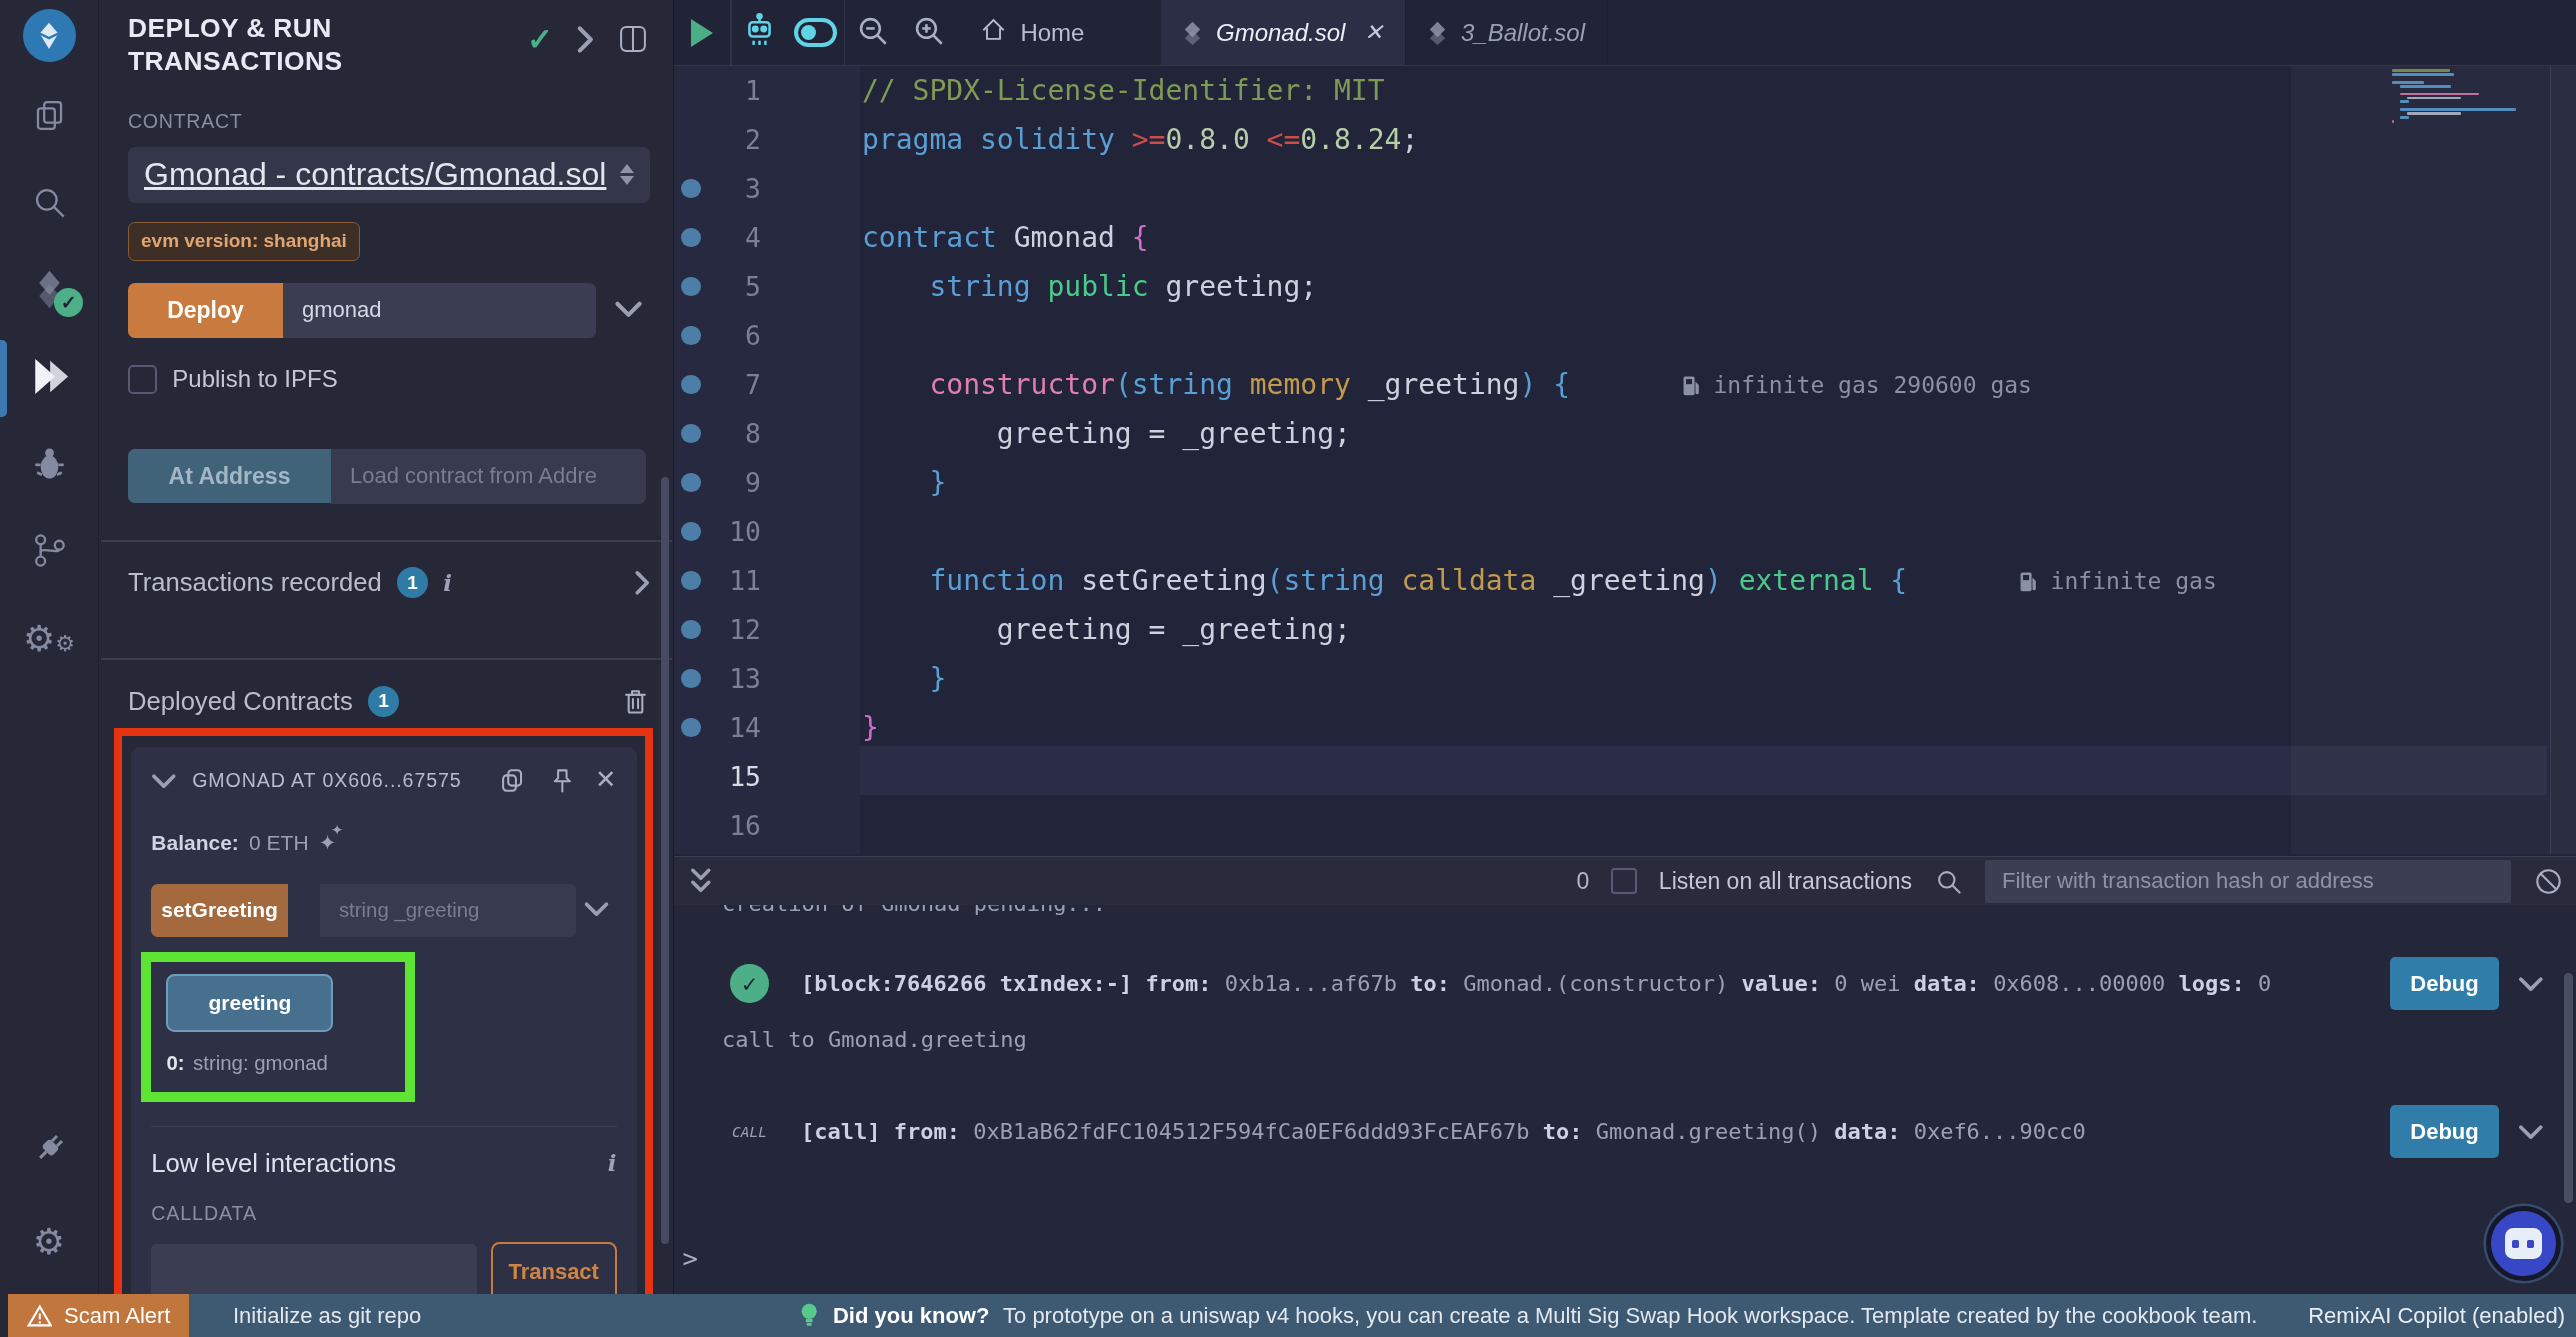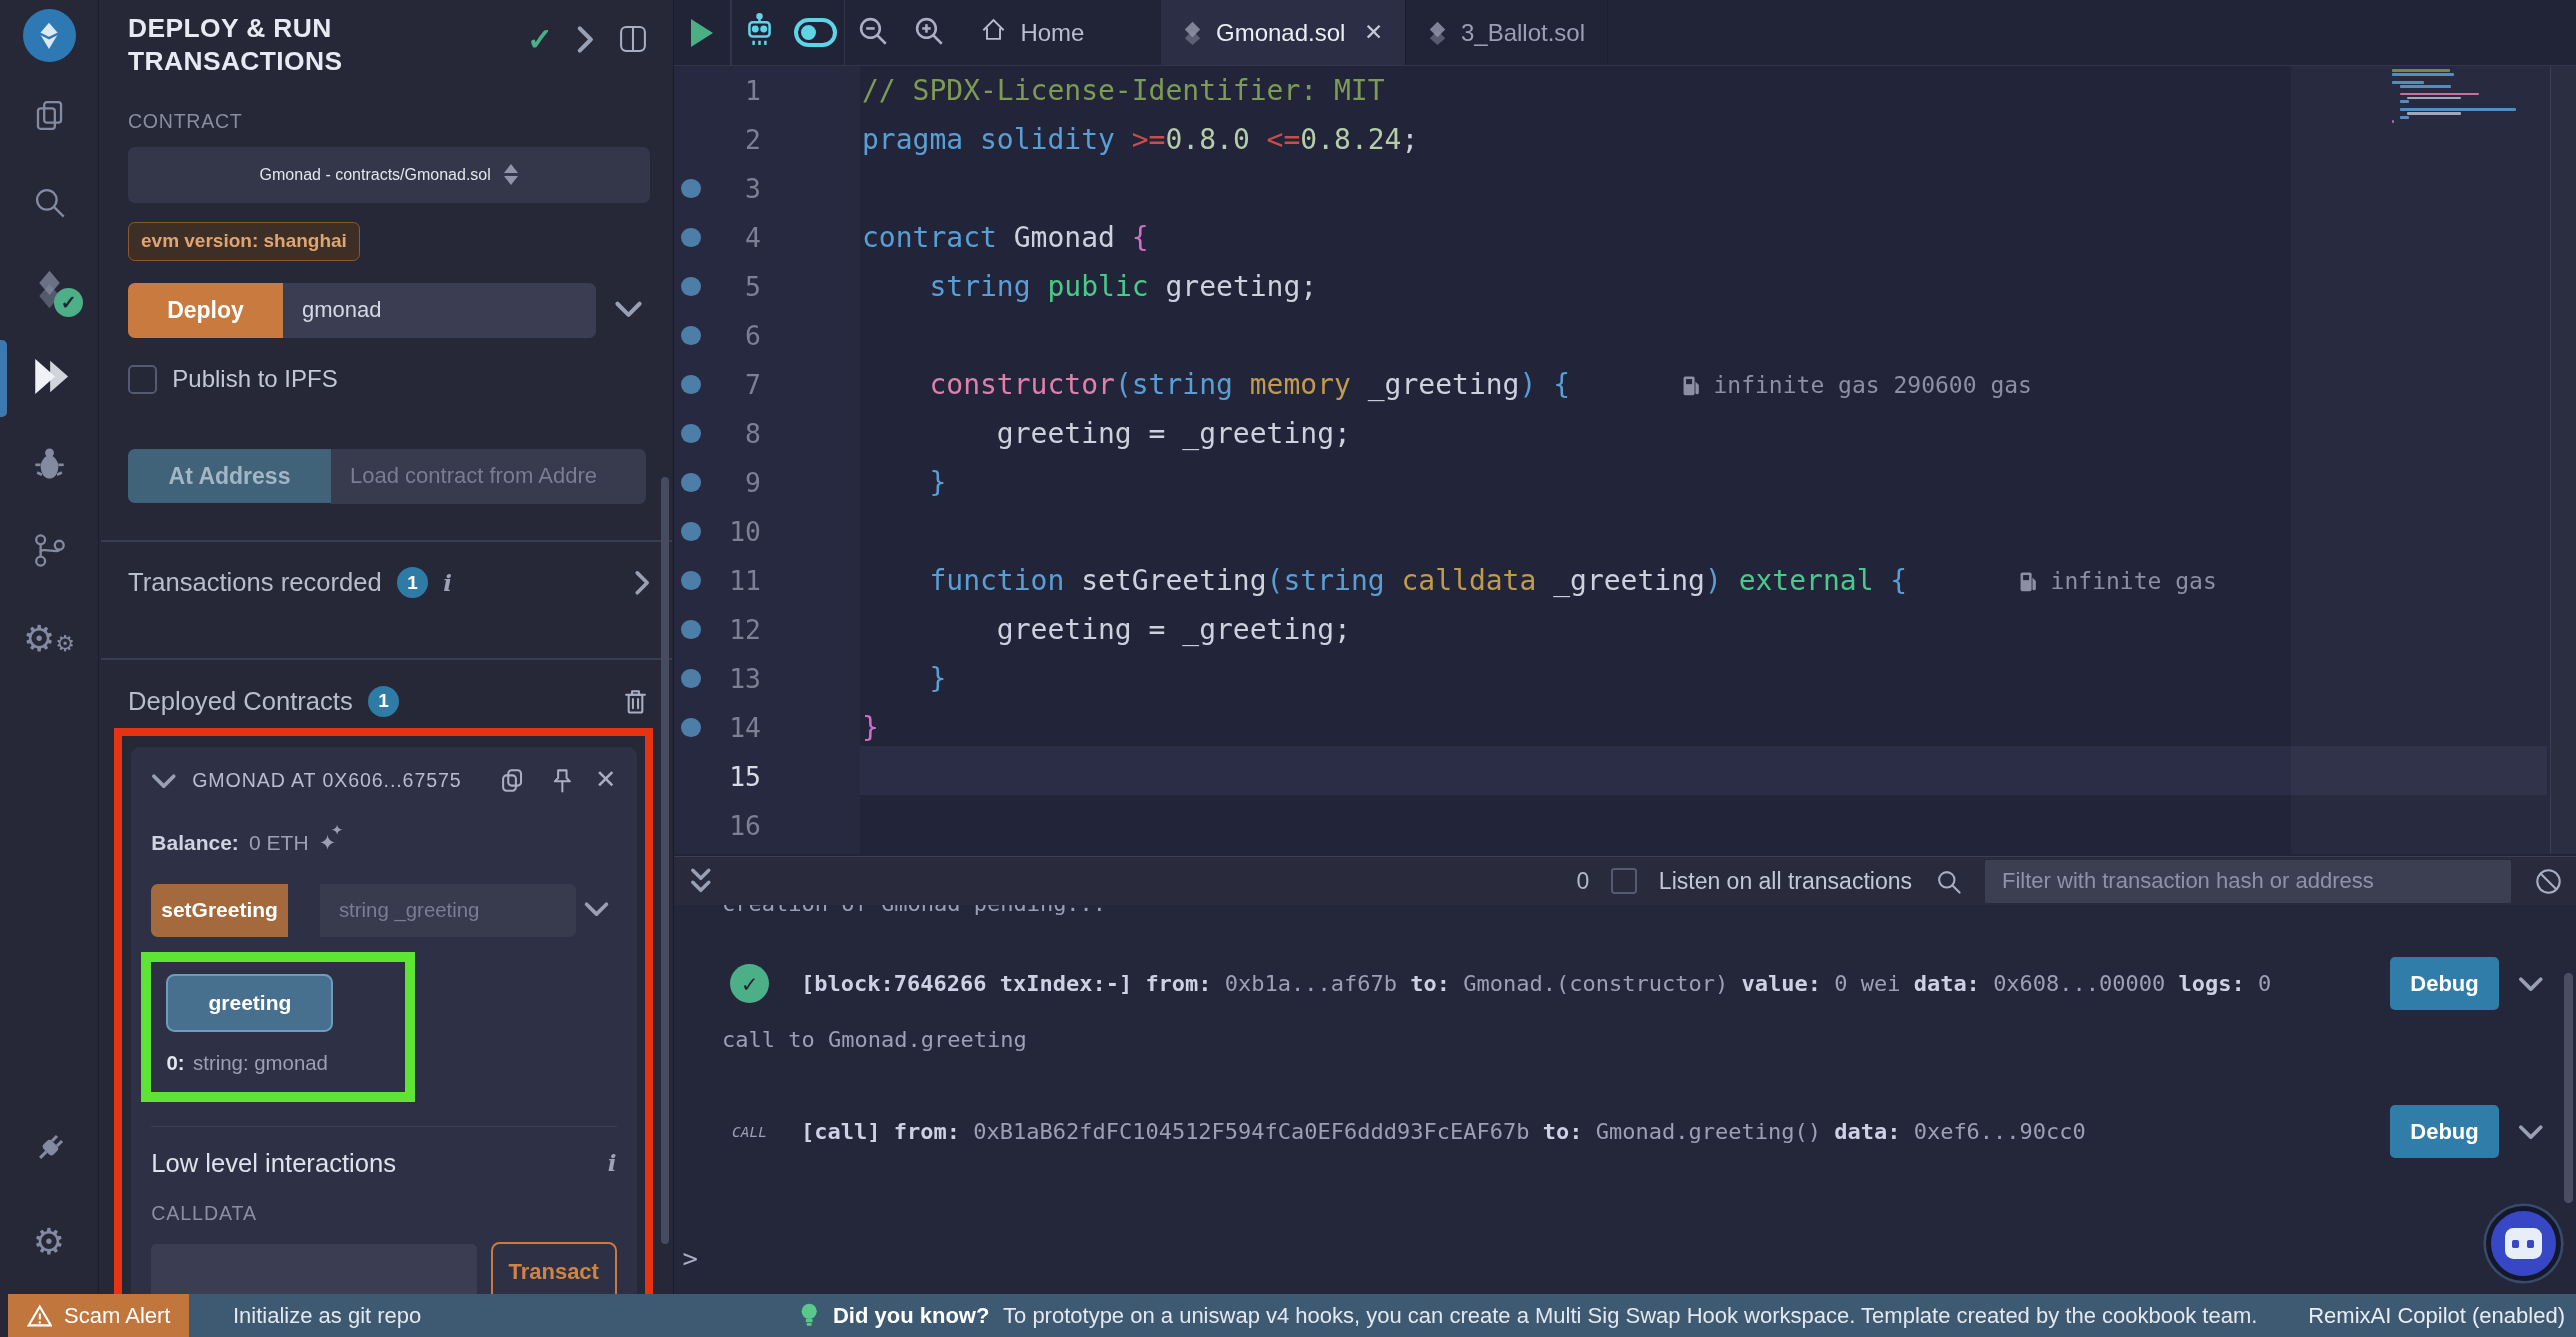--- a/index.html
+++ b/index.html
@@ -19,21 +19,21 @@
   .badge-check { position:absolute; right:15.3px; bottom:5.1px; width:29px; height:29px; border-radius:50%; background:#4caf87; color:#1e2433; font-size:19px; font-weight:bold; display:flex; align-items:center; justify-content:center; }
   .gear-txt { font-size:36px; color:#848aa0; line-height:1; }
 
   
   .panel { position:absolute; left:101px; top:0; width:571px; height:1295px; background:#262838; padding:12px 22px 0 27px; z-index:4; }
   .p-head { display:flex; align-items:flex-start; }
   .p-title { font-size:26.4px; font-weight:bold; color:#e7eaf2; line-height:1.25; letter-spacing:0.4px; width:324px; }
   .p-head-icons { margin-left:auto; display:flex; align-items:center; gap:22px; margin-top:8.5px; }
   .ok-check { color:#4caf87; font-size:31px; font-weight:bold; }
   .lbl { font-size:19.6px; color:#878ca1; letter-spacing:0.7px; margin-top:32px; }
-  .select { margin-top:13.6px; height:56px; background:#34374a; border-radius:6.8px; display:flex; align-items:center; justify-content:center; gap:13.6px; color:#e3e6ee; font-size:16px; cursor:pointer; }
+  .select { margin-top:13.6px; height:56px; background:#34374a; border-radius:6.8px; display:flex; align-items:center; justify-content:center; gap:13.6px; color:#e3e6ee; font-size:32px; cursor:pointer;text-decoration:underline; }
   .updown { display:flex; flex-direction:column; gap:3.4px; }
   .updown i { width:0; height:0; border-left:7.7px solid transparent; border-right:7.7px solid transparent; display:block; }
   .updown i.u { border-bottom:9.4px solid #8f94a8; }
   .updown i.d { border-top:9.4px solid #8f94a8; }
   .evm-badge { display:inline-block; margin-top:19px; background:#3d2f25; border:1.7px solid #8a5a33; border-radius:6.8px; color:#e0a472; font-size:19px; font-weight:bold; padding:7.7px 12px; }
   .row { display:flex; align-items:center; }
   .deploy-row { margin-top:22px; }
   .btn-deploy { width:155px; height:55px; background:#c87a3f; border:none; border-radius:6.8px 0 0 6.8px; color:#fff; font-size:23px; font-weight:bold; cursor:pointer; }
   .inp { background:#3b3e52; border:none; border-radius:0 6.8px 6.8px 0; height:55px; color:#d6d9e4; font-size:22px; padding:0 19px; font-family:"Liberation Sans",sans-serif; }
   .inp::placeholder { color:#787d92; }
@@ -90,21 +90,21 @@
   .tabbar { height:66px; background:#20223600; display:flex; align-items:stretch; border-bottom:1.7px solid #33364a; background:#212337; }
   .tb-btn { width:56px; border:none; background:none; display:flex; align-items:center; justify-content:center; cursor:pointer; }
   .tb-sep { width:1.7px; background:#32354a; }
   .play-tri { width:0; height:0; border-top:14.5px solid transparent; border-bottom:14.5px solid transparent; border-left:22px solid #4cae85; }
   .cyan svg { stroke:#5fd4e6; fill:none; stroke-width:3; }
   .toggle-pill { width:43px; height:29px; border:4.3px solid #5fd4e6; border-radius:14.5px; position:relative; }
   .toggle-pill i { position:absolute; left:2.6px; top:2.6px; width:15.3px; height:15.3px; background:#5fd4e6; border-radius:50%; }
   .mag svg { stroke:#aab0c4; fill:none; stroke-width:3; }
   .home-btn { display:flex; align-items:center; gap:12px; padding:0 22px; background:none; border:none; color:#b9bece; font-size:24px; cursor:pointer; }
   .home-btn svg { stroke:#b9bece; fill:none; stroke-width:2.6; }
-  .tabs { display:flex; margin-left:55px; }
+  .tabs { display:flex; margin-left:55px;font-style:italic; }
   .tab { display:flex; align-items:center; gap:13.6px; padding:0 22px; border-right:1.7px solid #1d1f30; cursor:pointer; }
   .tab .t { font-size:24px; color:#9aa0b4; }
   .tab.active { background:#2b2e44; }
   .tab.active .t { color:#eceef6; }
   .tab .x { color:#c6cad8; font-size:23px; margin-left:5.1px; }
   .sol-ic polygon { fill:#8f94a8; stroke:none; }
 
   .code-wrap { position:relative; height:788px; overflow:hidden; }
   .code-wrap::before { content:""; position:absolute; left:0; top:0; bottom:0; width:186px; background:#272940; }
   .hl-line { position:absolute; left:186px; right:29px; height:49px; background:#2a2d45; }

